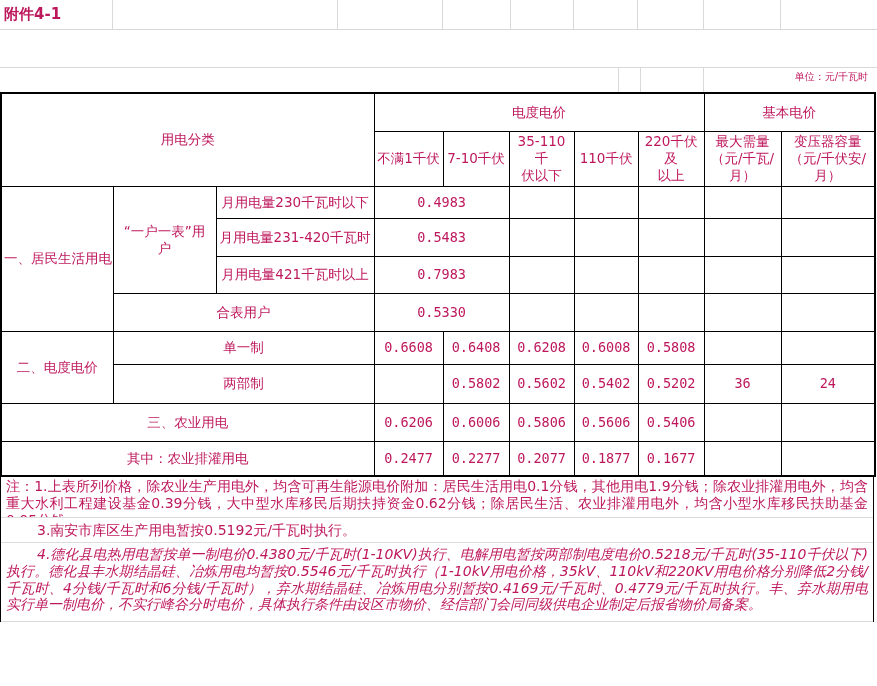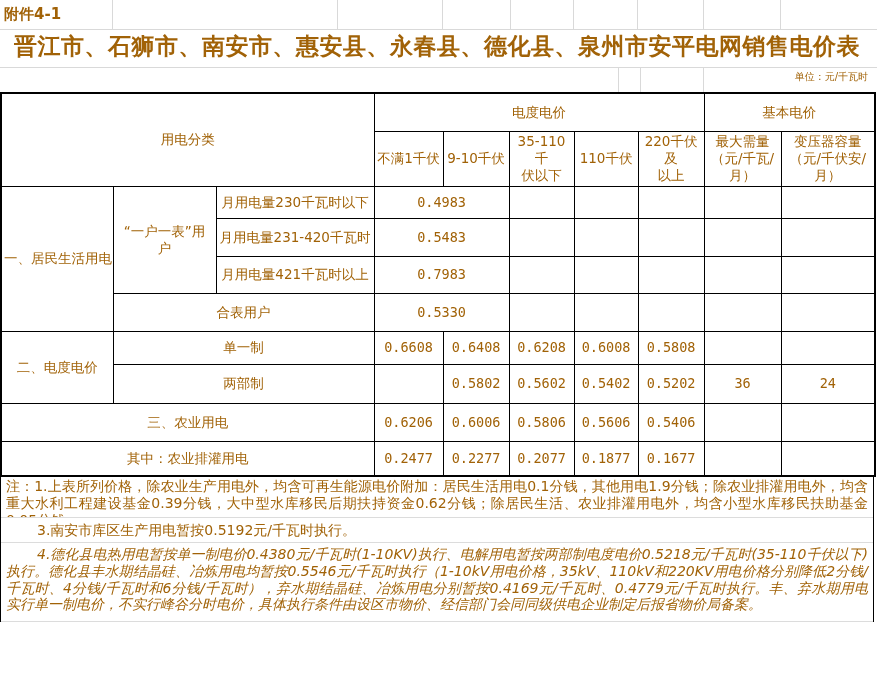--- a/index.html
+++ b/index.html
@@ -1,18 +1,18 @@
 <!DOCTYPE html>
 <html><head>
 <meta charset="utf-8">
 <style>
   html,body { margin:0; padding:0; background:#ffffff; }
   .sheet {
     position:relative; width:877px; height:654px; background:#ffffff;
-    color:#a16207; font-family:"DejaVu Sans", sans-serif; overflow:hidden;
+    color:#be185d; font-family:"DejaVu Sans", sans-serif; overflow:hidden;
   }
   .gl { position:absolute; background:#d9d9d9; }
   .attach { position:absolute; left:4px; top:5px; font-size:15px; font-weight:bold; white-space:nowrap; }
   .title {
     position:absolute; left:0; top:31px; width:874px; text-align:center;
     font-size:23px; font-weight:bold; white-space:nowrap; letter-spacing:0.5px;
   }
   .unit { position:absolute; right:9px; top:70px; font-size:10px; white-space:nowrap; }
 
   table.main {
@@ -59,21 +59,20 @@
   <div class="gl" style="left:510px;top:0;width:1px;height:29px;"></div>
   <div class="gl" style="left:573px;top:0;width:1px;height:29px;"></div>
   <div class="gl" style="left:637px;top:0;width:1px;height:29px;"></div>
   <div class="gl" style="left:703px;top:0;width:1px;height:29px;"></div>
   <div class="gl" style="left:780px;top:0;width:1px;height:29px;"></div>
   <div class="gl" style="left:618px;top:67px;width:1px;height:25px;"></div>
   <div class="gl" style="left:640px;top:67px;width:1px;height:25px;"></div>
   <div class="gl" style="left:703px;top:67px;width:1px;height:25px;"></div>
 
   <div class="attach">附件4-1</div>
-  <div class="title">晋江市、石狮市、南安市、惠安县、永春县、德化县、泉州市安平电网销售电价表</div>
   <div class="unit">单位：元/千瓦时</div>
 
   <table class="main">
     <colgroup>
       <col style="width:112px">
         <col style="width:103px">
         <col style="width:158px">
       <col style="width:69px">
         <col style="width:66px">
         <col style="width:65px">
@@ -85,21 +84,21 @@
 
     <tbody>
         <tr style="height:38px">
       <td rowspan="2" colspan="3">用电分类</td>
       <td colspan="5">电度电价</td>
       <td colspan="2">基本电价</td>
     </tr>
 
     <tr style="height:55px">
       <td class="pre">不满1千伏</td>
-      <td class="pre">9-10千伏</td>
+      <td class="pre">7-10千伏</td>
       <td class="pre">35-110千
 伏以下</td>
       <td class="pre">110千伏</td>
       <td class="pre">220千伏及
 以上</td>
       <td class="pre">最大需量
 （元/千瓦/
 月）</td>
       <td class="pre">变压器容量
 （元/千伏安/

